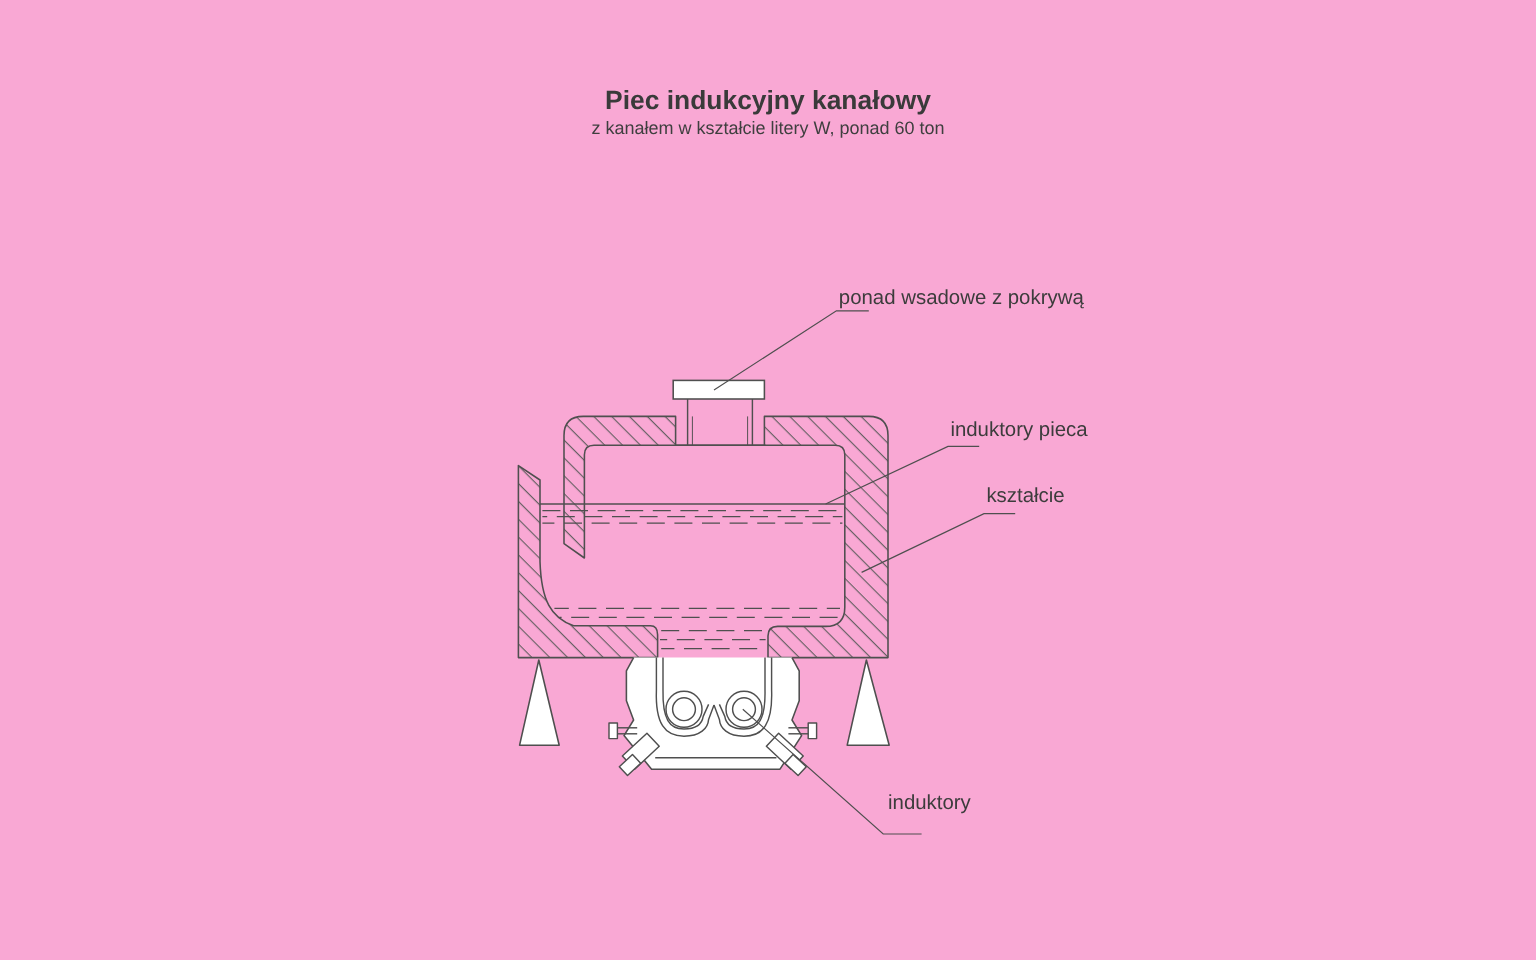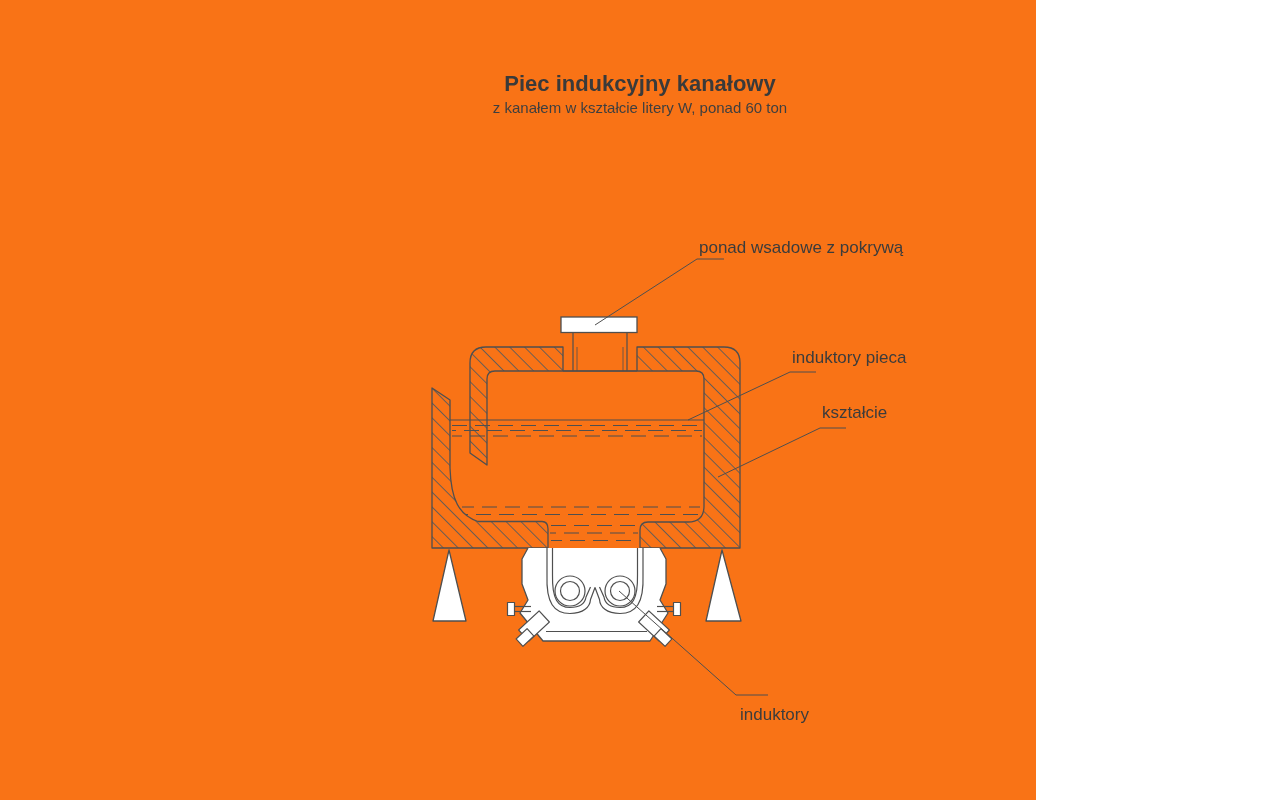--- a/index.html
+++ b/index.html
@@ -1,26 +1,26 @@
 <!DOCTYPE html>
 <html><head>
 <meta charset="utf-8">
 <style>
   html,body{margin:0;padding:0;background:#fff;}
-  #stage{position:relative;width:1036px;height:800px;background:#f97316;overflow:hidden;
+  #stage{position:relative;width:1280px;height:800px;background:#f9a8d4;overflow:hidden;
          font-family:"Liberation Sans", sans-serif;}
   #drawing{position:absolute;left:0;top:0;}
   .title-block{position:absolute;left:0;top:70px;width:1280px;text-align:center;color:#3a3a3a;}
   .title{font-size:22px;font-weight:bold;line-height:1.25;}
   .subtitle{font-size:15px;font-weight:normal;line-height:1.3;color:#3f3f3f;}
   .part-label{position:absolute;font-size:17px;color:#3c3c3c;white-space:nowrap;line-height:1.1;}
   #label-okno{left:699px;top:239px;}
   #label-zbiornik{left:792px;top:349px;}
   #label-wymurowka{left:822px;top:404px;}
-  #label-induktory{left:740px;top:706px;}
+  #label-induktory{left:740px;top:660px;}
 </style>
 </head>
 <body>
 
 <div id="stage">
 
   <div class="title-block">
     <div class="title">Piec indukcyjny kanałowy</div>
     <div class="subtitle">z kanałem w kształcie litery W, ponad 60 ton</div>
   </div>

